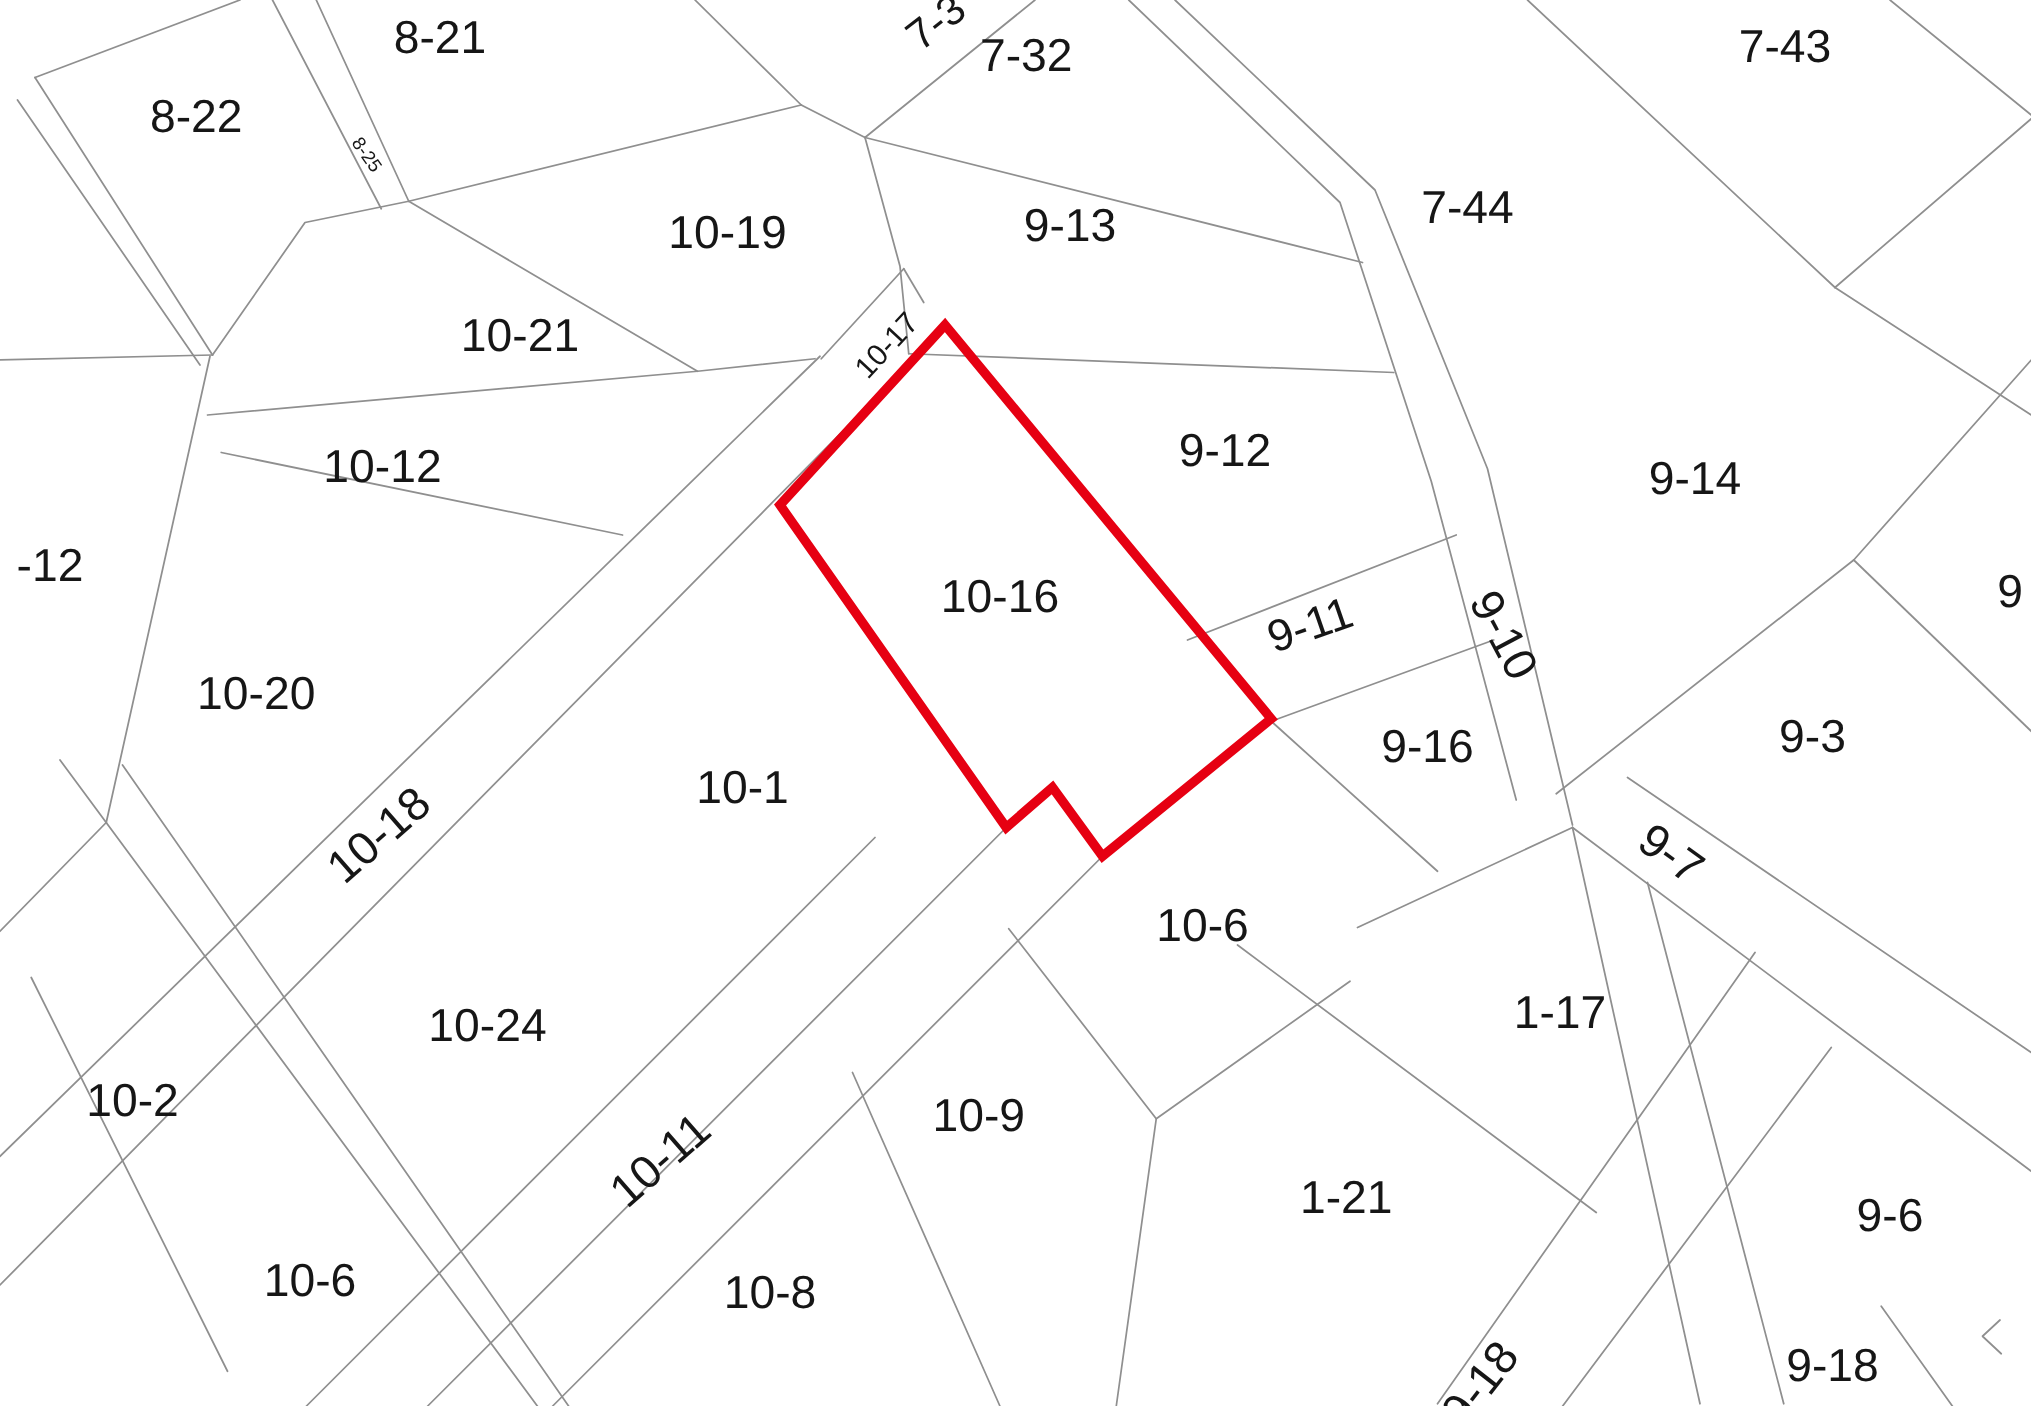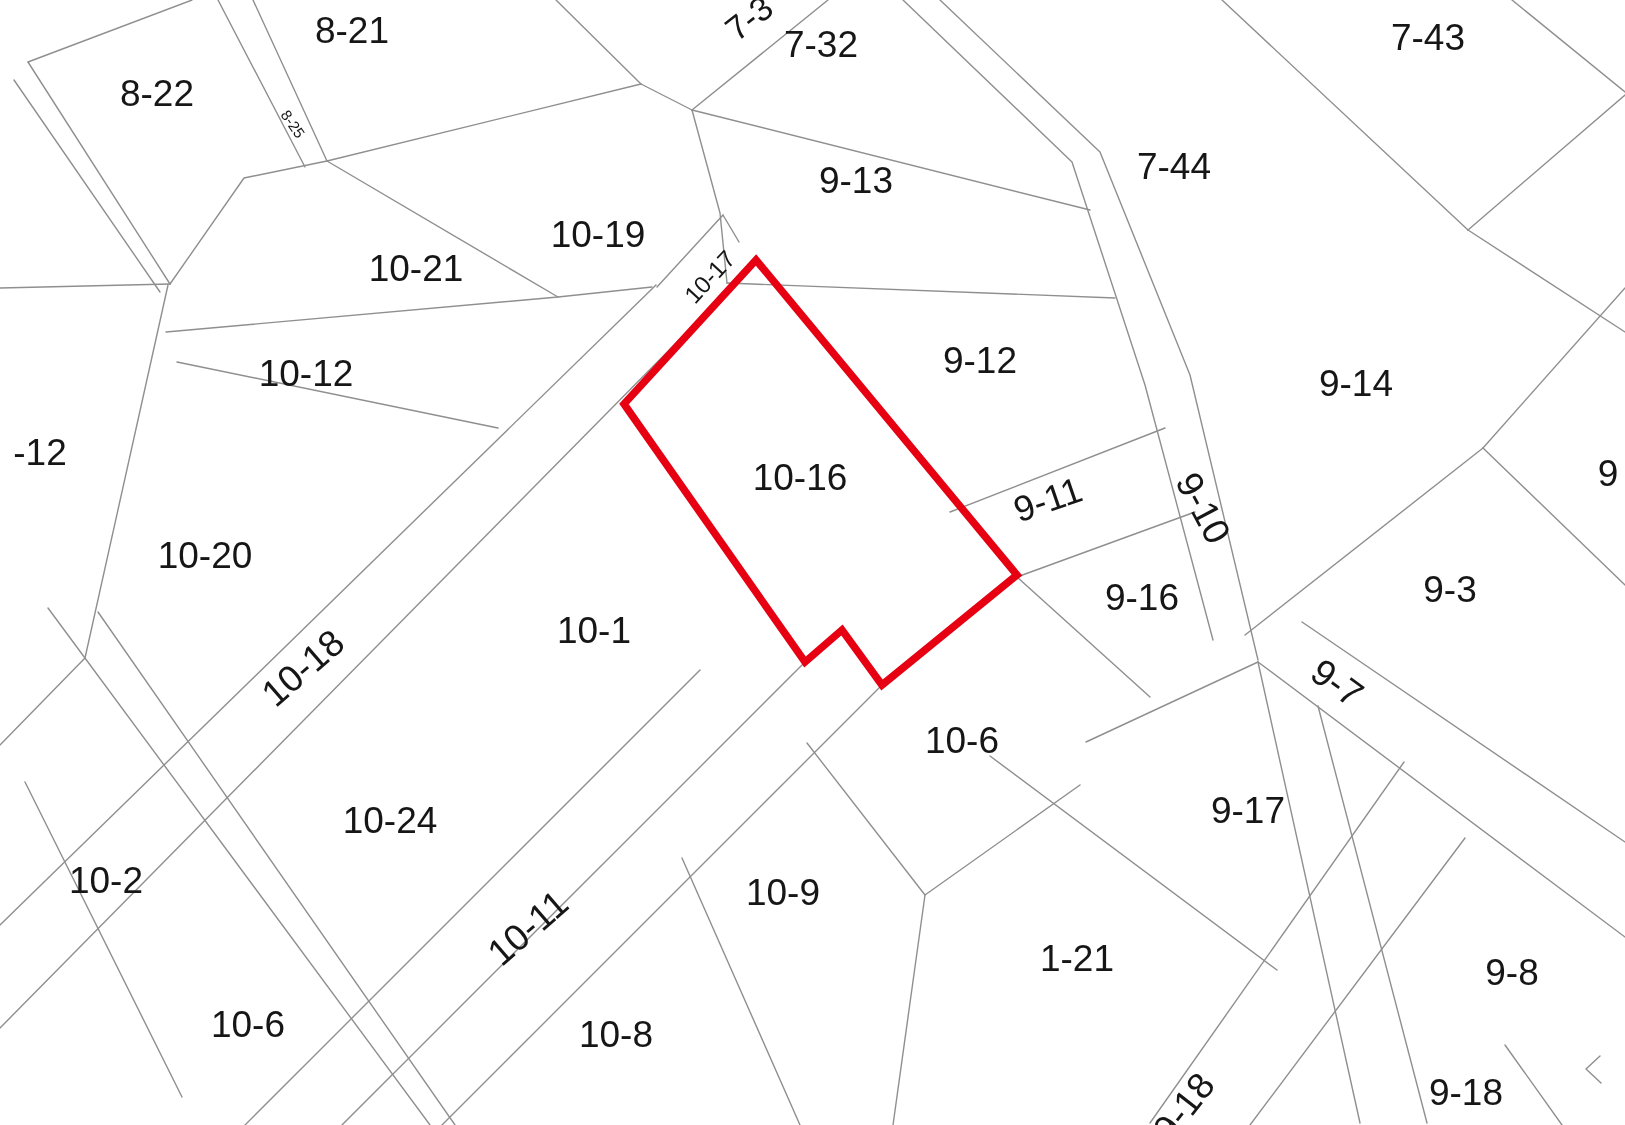--- a/index.html
+++ b/index.html
@@ -89,45 +89,45 @@
         <polygon points="756,260 1017,575 882,685 842,630 805,662 624,404" class="highlight" stroke="#e60012"></polygon>
       </g>
   </svg>
   <div id="label-layer">
       <div class="parcel-label" style="left: 157px; top: 93px; font-size: 37px;">8-22</div>
       <div class="parcel-label" style="left: 352px; top: 30px; font-size: 37px;">8-21</div>
       <div class="parcel-label" style="left: 293px; top: 124px; font-size: 15px; transform: translate(-50%, -50%) rotate(55deg);">8-25</div>
       <div class="parcel-label" style="left: 749px; top: 18px; font-size: 34px; transform: translate(-50%, -50%) rotate(-38deg);">7-3</div>
       <div class="parcel-label" style="left: 821px; top: 44px; font-size: 37px;">7-32</div>
       <div class="parcel-label" style="left: 1428px; top: 37px; font-size: 37px;">7-43</div>
-      <div class="parcel-label" style="left: 598px; top: 186px; font-size: 37px; margin-top: 48px;">10-19</div>
+      <div class="parcel-label" style="left: 582px; top: 186px; font-size: 37px;">10-19</div>
       <div class="parcel-label" style="left: 856px; top: 180px; font-size: 37px;">9-13</div>
       <div class="parcel-label" style="left: 1158px; top: 166px; font-size: 37px; margin-left: 16px;">7-44</div>
       <div class="parcel-label" style="left: 416px; top: 268px; font-size: 37px;">10-21</div>
       <div class="parcel-label" style="left: 710px; top: 277px; font-size: 24px; transform: translate(-50%, -50%) rotate(-47deg);">10-17</div>
       <div class="parcel-label" style="left: 306px; top: 373px; font-size: 37px;">10-12</div>
       <div class="parcel-label" style="left: 40px; top: 452px; font-size: 37px;">-12</div>
       <div class="parcel-label" style="left: 980px; top: 360px; font-size: 37px;">9-12</div>
       <div class="parcel-label" style="left: 1356px; top: 383px; font-size: 37px;">9-14</div>
       <div class="parcel-label" style="left: 800px; top: 477px; font-size: 37px;">10-16</div>
       <div class="parcel-label" style="left: 1203px; top: 508px; font-size: 37px; transform: translate(-50%, -50%) rotate(62deg);">9-10</div>
       <div class="parcel-label" style="left: 1048px; top: 500px; font-size: 36px; transform: translate(-50%, -50%) rotate(-19deg);">9-11</div>
       <div class="parcel-label" style="left: 205px; top: 555px; font-size: 37px;">10-20</div>
       <div class="parcel-label" style="left: 1142px; top: 597px; font-size: 37px;">9-16</div>
       <div class="parcel-label" style="left: 1450px; top: 589px; font-size: 37px;">9-3</div>
       <div class="parcel-label" style="left: 1608px; top: 473px; font-size: 37px;">9</div>
       <div class="parcel-label" style="left: 594px; top: 630px; font-size: 37px;">10-1</div>
       <div class="parcel-label" style="left: 303px; top: 668px; font-size: 37px; transform: translate(-50%, -50%) rotate(-41deg);">10-18</div>
       <div class="parcel-label" style="left: 1337px; top: 683px; font-size: 37px; transform: translate(-50%, -50%) rotate(36deg);">9-7</div>
       <div class="parcel-label" style="left: 962px; top: 740px; font-size: 37px;">10-6</div>
-      <div class="parcel-label" style="left: 1248px; top: 810px; font-size: 37px;">9-17</div>
+      <div class="parcel-label" style="left: 1248px; top: 810px; font-size: 37px;">1-17</div>
       <div class="parcel-label" style="left: 390px; top: 820px; font-size: 37px;">10-24</div>
       <div class="parcel-label" style="left: 106px; top: 880px; font-size: 37px;">10-2</div>
       <div class="parcel-label" style="left: 783px; top: 892px; font-size: 37px;">10-9</div>
       <div class="parcel-label" style="left: 528px; top: 928px; font-size: 37px; transform: translate(-50%, -50%) rotate(-41deg);">10-11</div>
       <div class="parcel-label" style="left: 1077px; top: 958px; font-size: 37px;">1-21</div>
-      <div class="parcel-label" style="left: 1512px; top: 972px; font-size: 37px;">9-8</div>
+      <div class="parcel-label" style="left: 1512px; top: 972px; font-size: 37px;">9-6</div>
       <div class="parcel-label" style="left: 248px; top: 1024px; font-size: 37px;">10-6</div>
       <div class="parcel-label" style="left: 616px; top: 1034px; font-size: 37px;">10-8</div>
       <div class="parcel-label" style="left: 1466px; top: 1092px; font-size: 37px;">9-18</div>
       <div class="parcel-label" style="left: 1184px; top: 1107px; font-size: 37px; transform: translate(-50%, -50%) rotate(-52deg);">9-18</div>
     </div>
 </div>
 
 </body></html>

